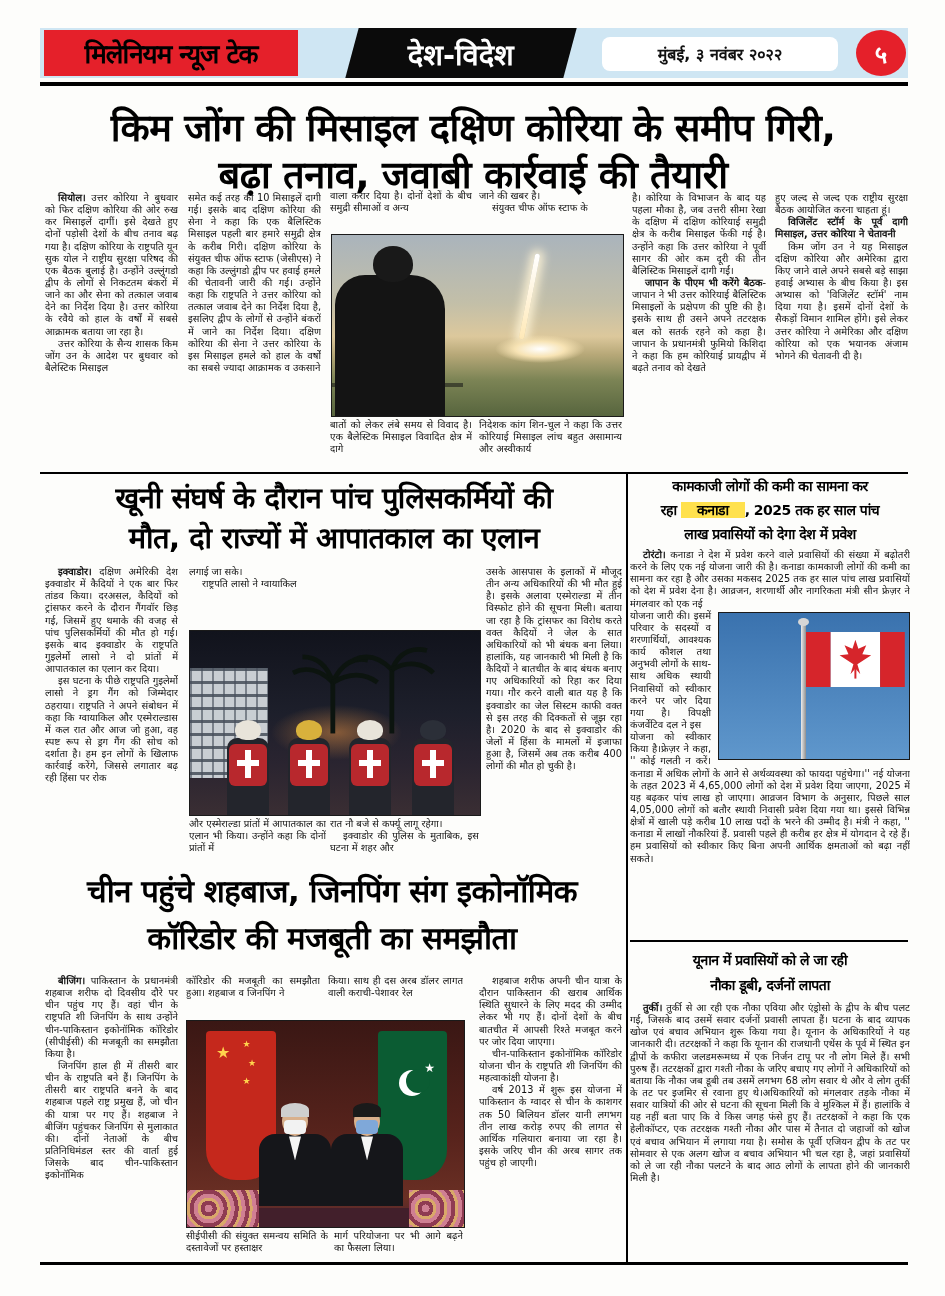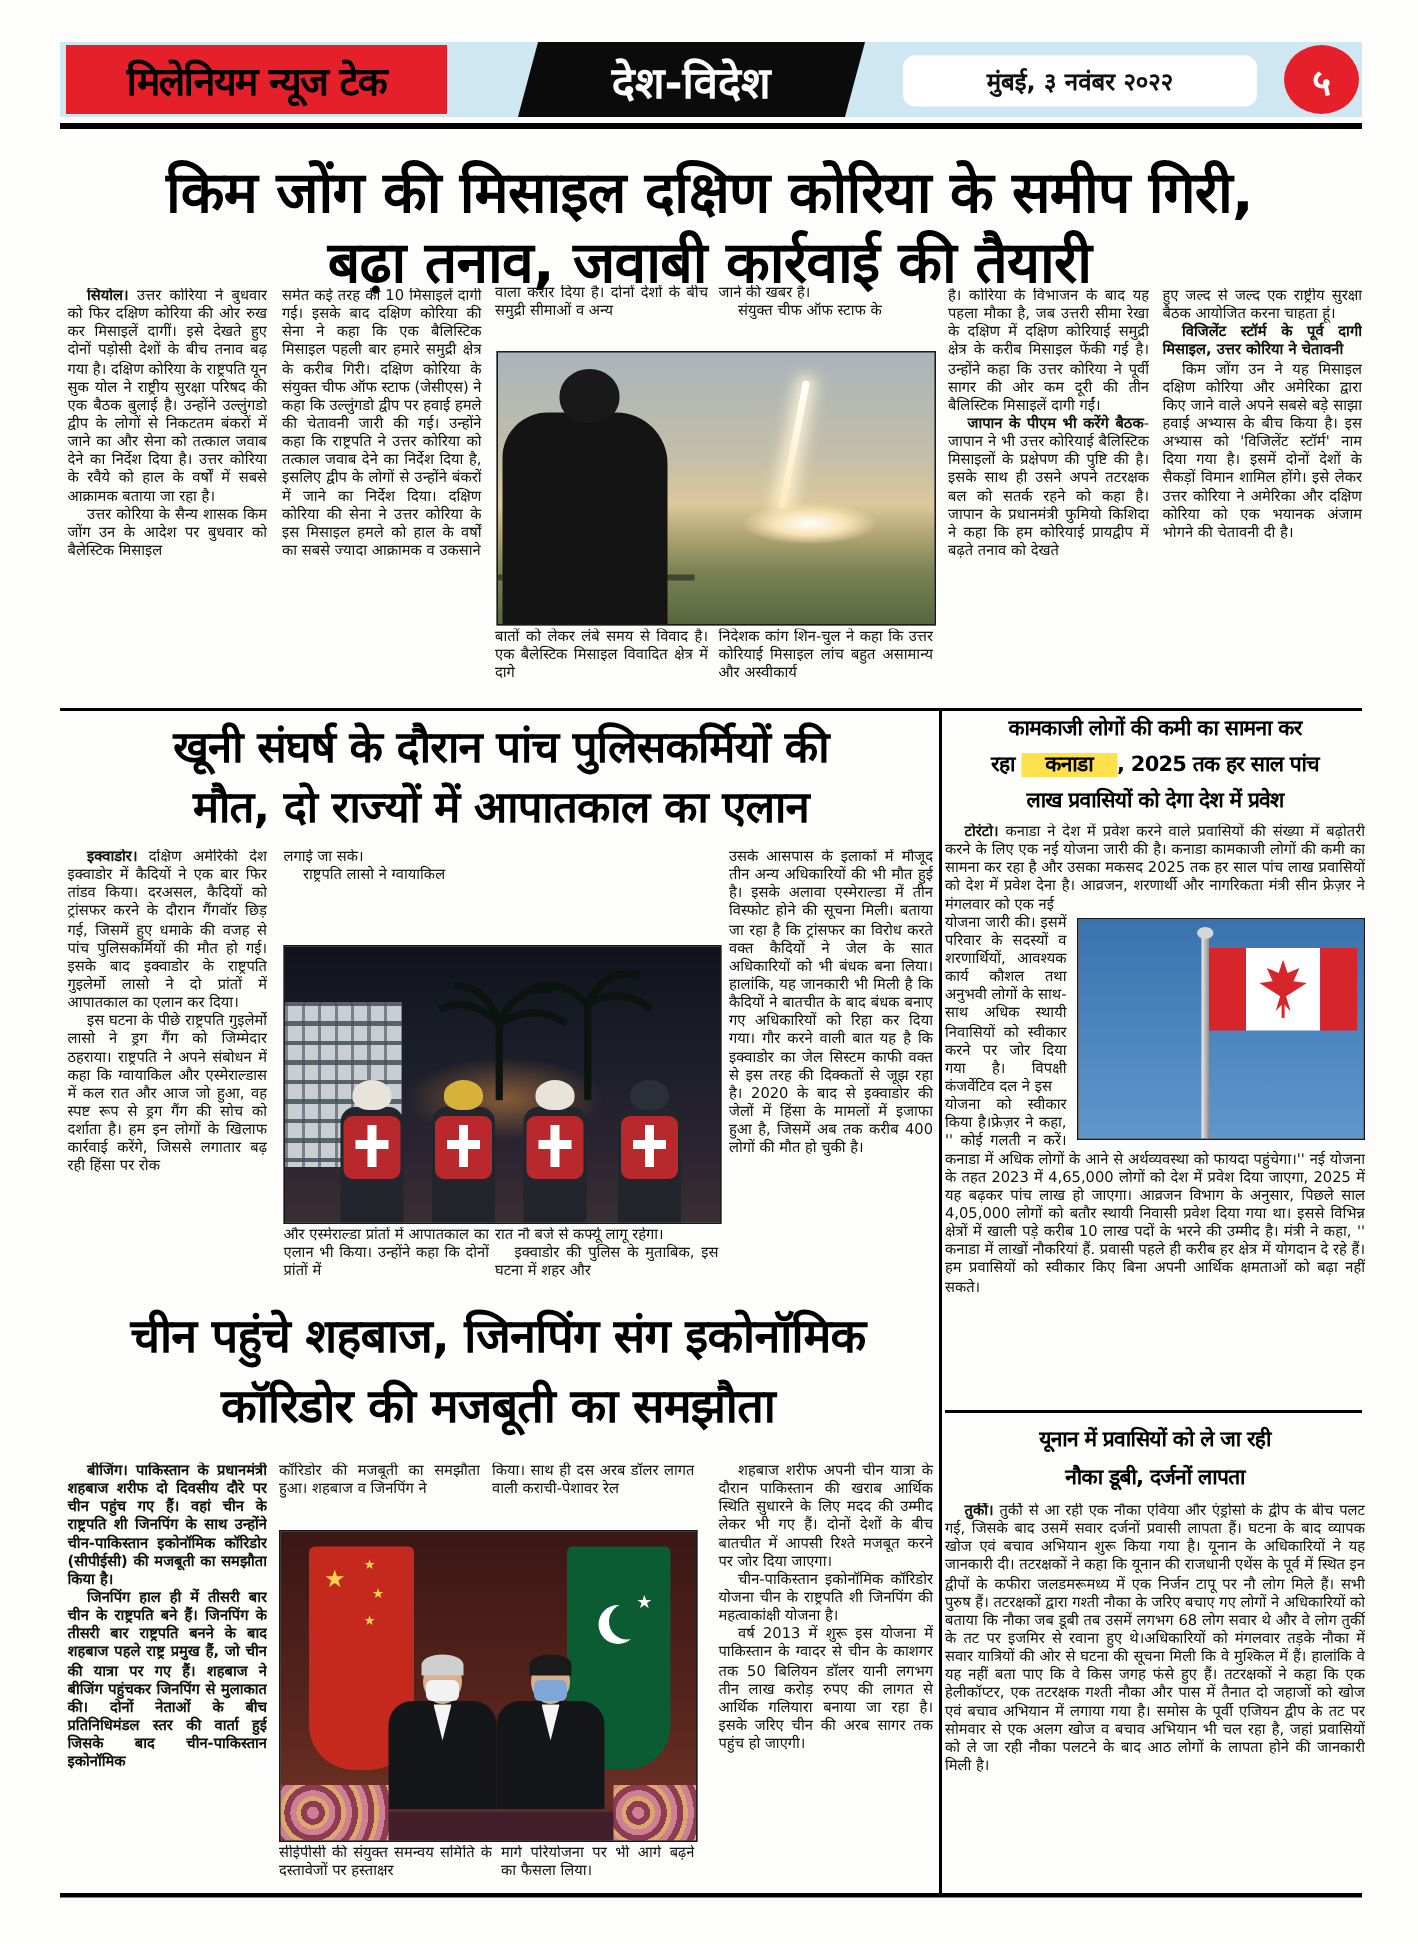--- a/index.html
+++ b/index.html
@@ -250,21 +250,21 @@
   </div>
   <div class="col" style="left:630px;top:1002px;width:280px;height:256px;">
     <p class="ind"><b>तुर्की।</b> <span>तुर्की से आ रही एक नौका एविया और एंड्रोसो के द्वीप के बीच पलट गई, जिसके बाद उसमें सवार दर्जनों प्रवासी लापता हैं। घटना के बाद व्यापक खोज एवं बचाव अभियान शुरू किया गया है। यूनान के अधिकारियों ने यह जानकारी दी। तटरक्षकों ने कहा कि यूनान की राजधानी एथेंस के पूर्व में स्थित इन द्वीपों के कफीरा जलडमरूमध्य में एक निर्जन टापू पर नौ लोग मिले हैं। सभी पुरुष हैं। तटरक्षकों द्वारा गश्ती नौका के जरिए बचाए गए लोगों ने अधिकारियों को बताया कि नौका जब डूबी तब उसमें लगभग 68 लोग सवार थे और वे लोग तुर्की के तट पर इजमिर से रवाना हुए थे।अधिकारियों को मंगलवार तड़के नौका में सवार यात्रियों की ओर से घटना की सूचना मिली कि वे मुश्किल में हैं। हालांकि वे यह नहीं बता पाए कि वे किस जगह फंसे हुए हैं। तटरक्षकों ने कहा कि एक हेलीकॉप्टर, एक तटरक्षक गश्ती नौका और पास में तैनात दो जहाजों को खोज एवं बचाव अभियान में लगाया गया है। समोस के पूर्वी एजियन द्वीप के तट पर सोमवार से एक अलग खोज व बचाव अभियान भी चल रहा है, जहां प्रवासियों को ले जा रही नौका पलटने के बाद आठ लोगों के लापता होने की जानकारी मिली है।</span></p>
   </div>
 
   <div class="headline hl-m" style="left:42px;top:868px;width:580px;">
     <div>चीन पहुंचे शहबाज, जिनपिंग संग इकोनॉमिक</div>
     <div>कॉरिडोर की मजबूती का समझौता</div>
   </div>
 
-  <div class="col" style="left:45px;top:975px;width:133px;height:285px;font-weight:bold;">
+  <div class="col" style="left:45px;top:975px;width:133px;height:285px;">
     <p class="ind"><b>बीजिंग।</b> <span>पाकिस्तान के प्रधानमंत्री शहबाज शरीफ दो दिवसीय दौरे पर चीन पहुंच गए हैं। वहां चीन के राष्ट्रपति शी जिनपिंग के साथ उन्होंने चीन-पाकिस्तान इकोनॉमिक कॉरिडोर (सीपीईसी) की मजबूती का समझौता किया है।</span></p>
     <p class="ind">जिनपिंग हाल ही में तीसरी बार चीन के राष्ट्रपति बने हैं। जिनपिंग के तीसरी बार राष्ट्रपति बनने के बाद शहबाज पहले राष्ट्र प्रमुख हैं, जो चीन की यात्रा पर गए हैं। शहबाज ने बीजिंग पहुंचकर जिनपिंग से मुलाकात की। दोनों नेताओं के बीच प्रतिनिधिमंडल स्तर की वार्ता हुई जिसके बाद चीन-पाकिस्तान इकोनॉमिक</p>
   </div>
   <div class="col" style="left:186px;top:975px;width:134px;height:42px;">
     <p>कॉरिडोर की मजबूती का समझौता हुआ। शहबाज व जिनपिंग ने</p>
   </div>
   <div class="col" style="left:328px;top:975px;width:135px;height:42px;">
     <p>किया। साथ ही दस अरब डॉलर लागत वाली कराची-पेशावर रेल</p>
   </div>
 

